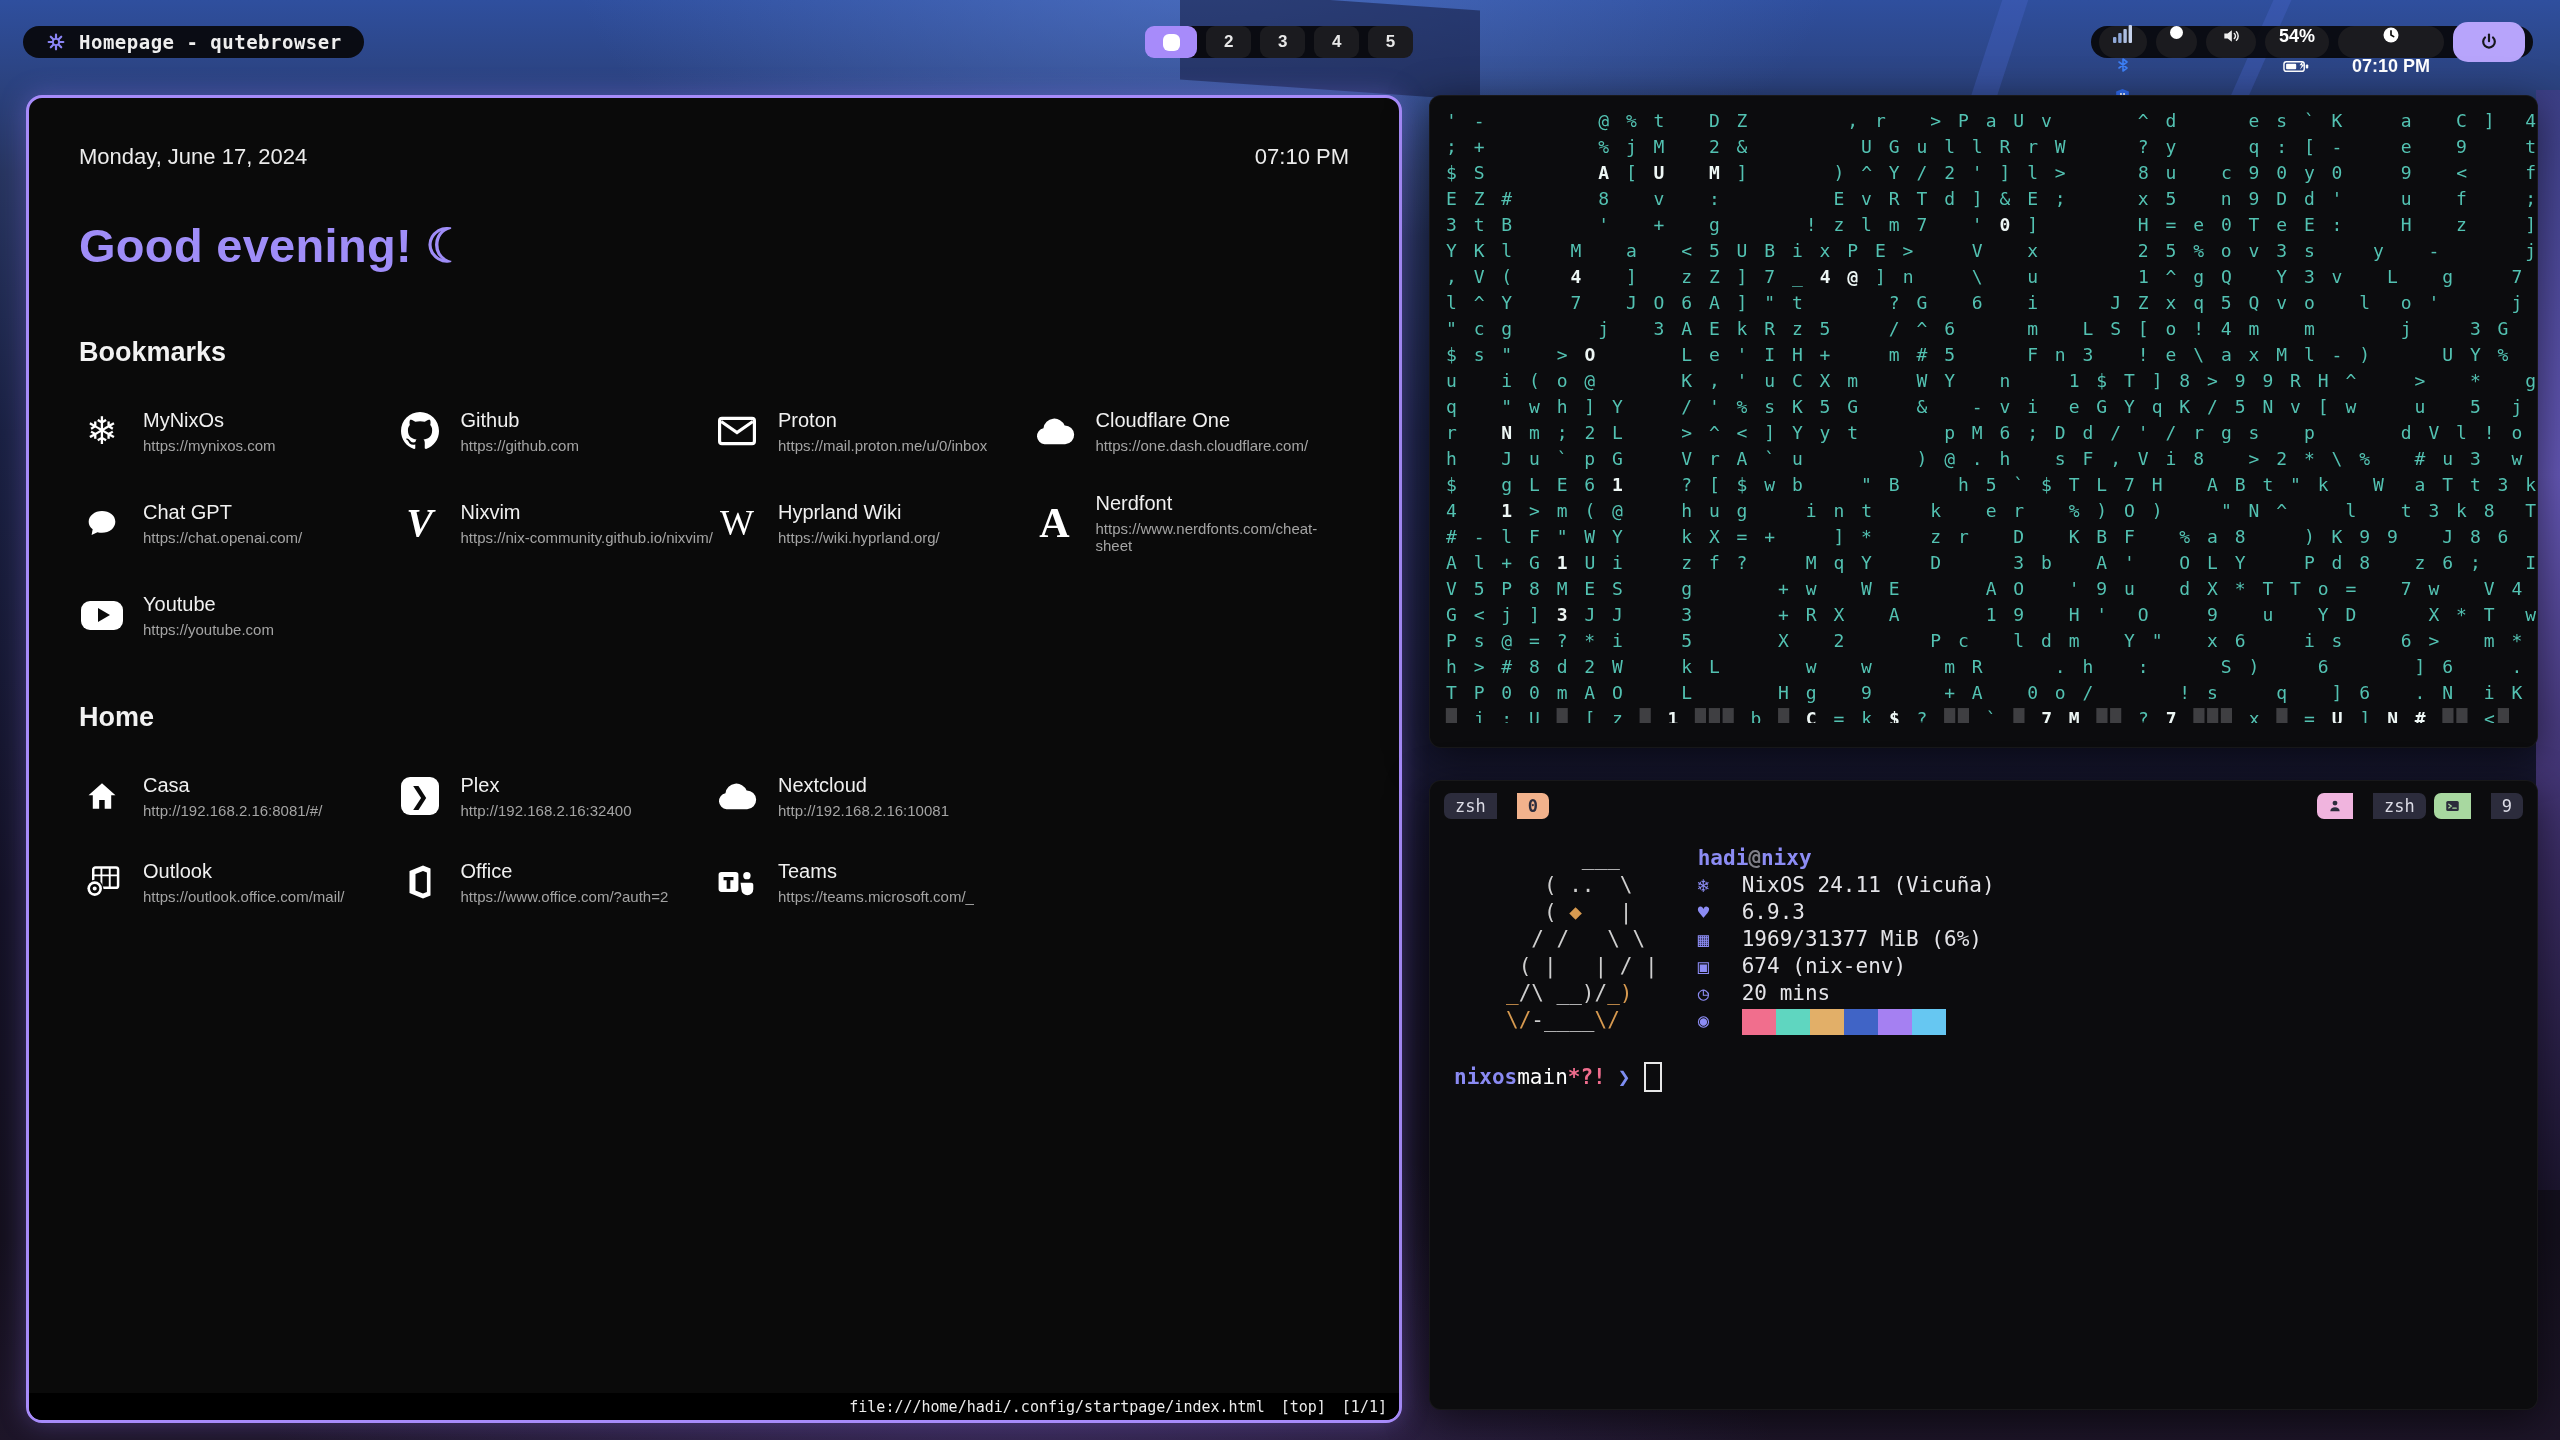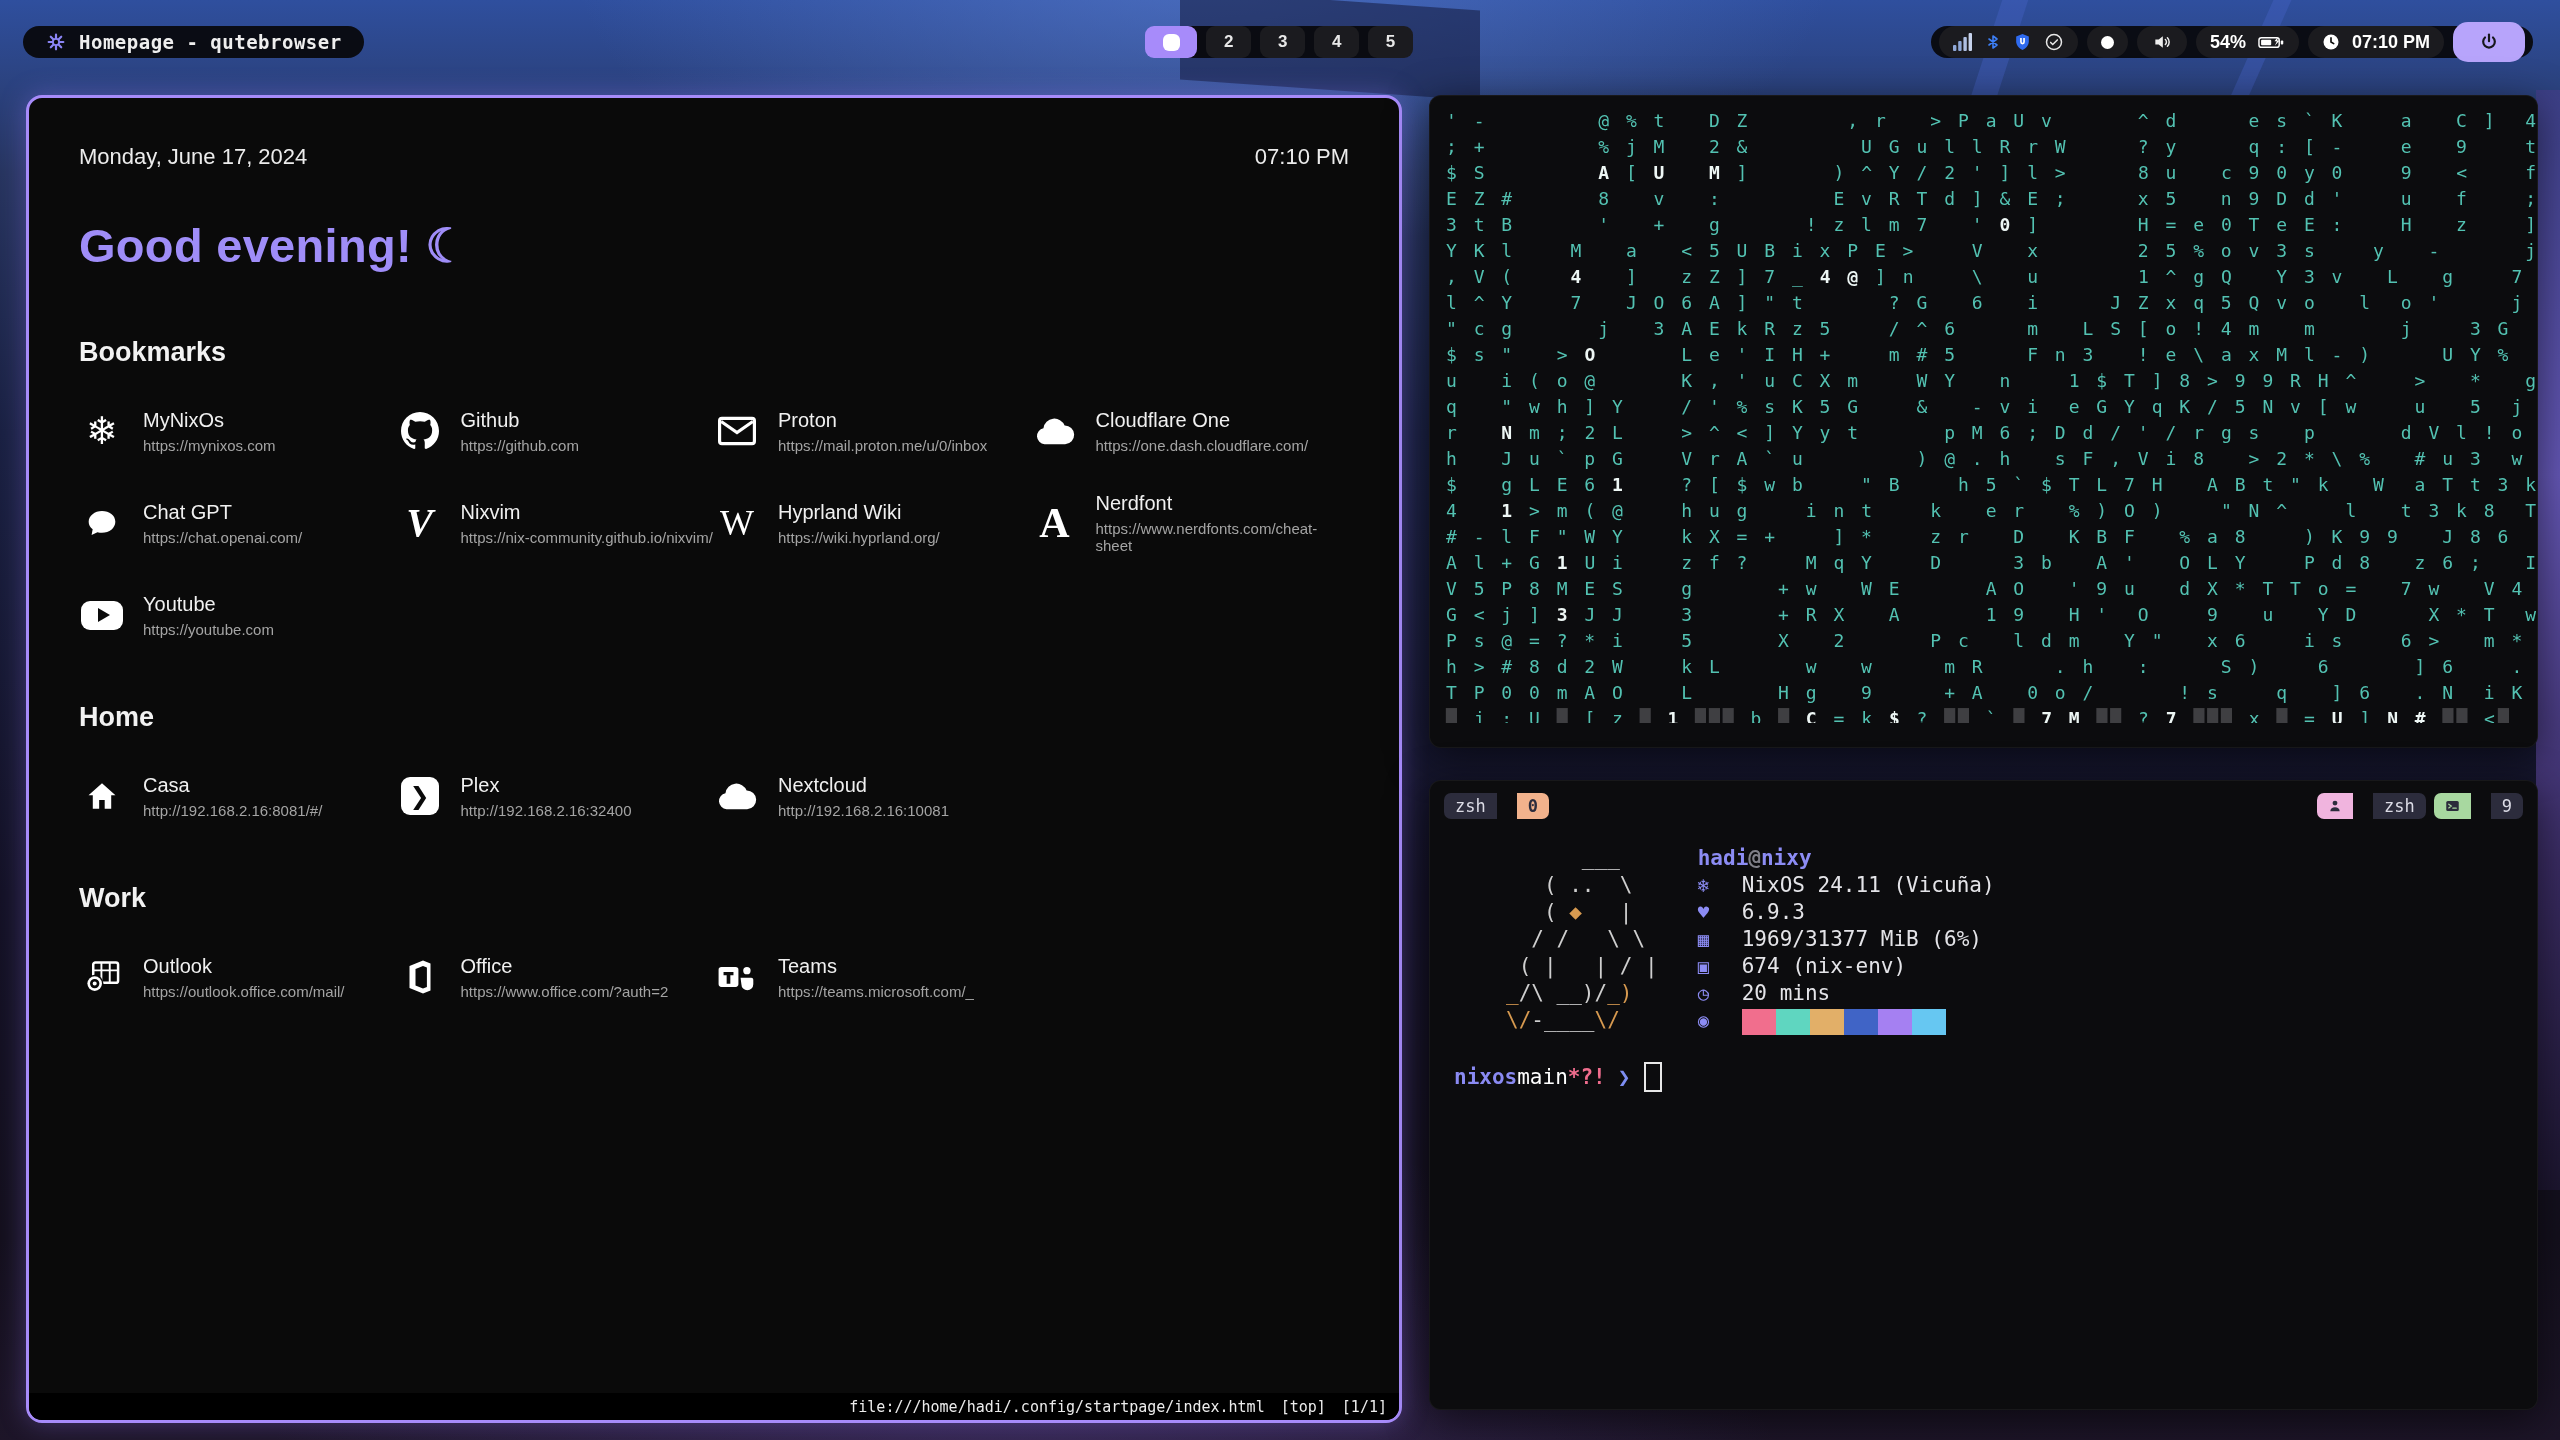--- a/index.html
+++ b/index.html
@@ -22,21 +22,21 @@
   .pill{position:absolute;top:26px;height:32px;background:rgba(9,9,12,.94);border-radius:22px;
     display:flex;align-items:center;color:#eee;}
   .pill.left{left:23px;padding:0 22px;gap:12px;}
   .title-text{font-family:"DejaVu Sans Mono",monospace;font-weight:bold;font-size:19px;letter-spacing:.5px;}
   .pill.center{left:1145px;width:268px;justify-content:center;gap:9px;}
   .ws{width:48px;height:32px;border-radius:9px;background:#1b1b1f;color:#e8e8e8;font-weight:bold;
     font-size:17px;display:flex;align-items:center;justify-content:center;}
   .ws.active{width:56px;background:#a78bfa;}
   .ws.active .dot{width:17px;height:17px;border-radius:6px;background:#fff;}
   .pill.right{right:27px;padding:0 8px;gap:9px;}
-  .chip{height:32px;border-radius:16px;background:#1b1b1f;display:flex;align-items:center;gap:12px;padding:0 14px;}
+  .chip{height:32px;border-radius:16px;background:#1b1b1f;display:flex;align-items:center;gap:12px;padding:0 14px;flex-direction:column;}
   .chip .txt{font-weight:bold;font-size:18px;color:#fff;}
   .rec-dot{width:13px;height:13px;border-radius:50%;background:#fff;}
   .power{height:40px;width:72px;border-radius:15px;background:#b7a4fb;display:flex;align-items:center;justify-content:center;}
   
   .window{position:absolute;border-radius:12px;background:#0c0c0e;box-shadow:0 10px 40px rgba(0,0,0,.55);}
   .browser{left:26px;top:95px;width:1370px;height:1322px;border:3px solid #a78bfa;border-radius:16px;
     box-shadow:0 0 26px rgba(150,120,250,.35);display:flex;flex-direction:column;background:#0a0a0a;overflow:hidden;gap:27px;}
   .b-content{flex:1;padding:0 50px;overflow:hidden;}
   .page-header{display:flex;justify-content:space-between;margin-top:46px;font-size:22px;color:#ececec;}
   .greeting{margin-top:48px;font-size:47px;font-weight:bold;color:#9f8df8;letter-spacing:.3px;}
@@ -321,21 +321,20 @@
               <svg width="42" height="30" viewBox="0 0 24 16">
                 <path fill="#fff" d="M6 15.5a4.6 4.6 0 0 1-.6-9.1A6.3 6.3 0 0 1 17.5 4.9 4.3 4.3 0 0 1 17.8 15.5H6z"></path>
               </svg>
             </span>
             <span>
               <div class="bm-title">Nextcloud</div>
               <div class="bm-url">http://192.168.2.16:10081</div>
             </span>
           </div>
         </div>
-        <div class="section-title">Work</div>
         <div class="grid">
           <div class="bm">
             <span class="bm-icon">
               <svg width="38" height="36" viewBox="0 0 26 24">
                 <rect x="7" y="2" width="17" height="14" rx="1.5" fill="none" stroke="#fff" stroke-width="1.7"></rect>
                 <path d="M7 7.5h17M12.6 2v14M18.3 2v14" stroke="#fff" stroke-width="1.3"></path>
                 <circle cx="8" cy="16.5" r="6" fill="#0a0a0a"></circle>
                 <circle cx="8" cy="16.5" r="5" fill="#fff"></circle>
                 <circle cx="8" cy="16.5" r="2.3" fill="none" stroke="#0a0a0a" stroke-width="1.8"></circle>
               </svg>

